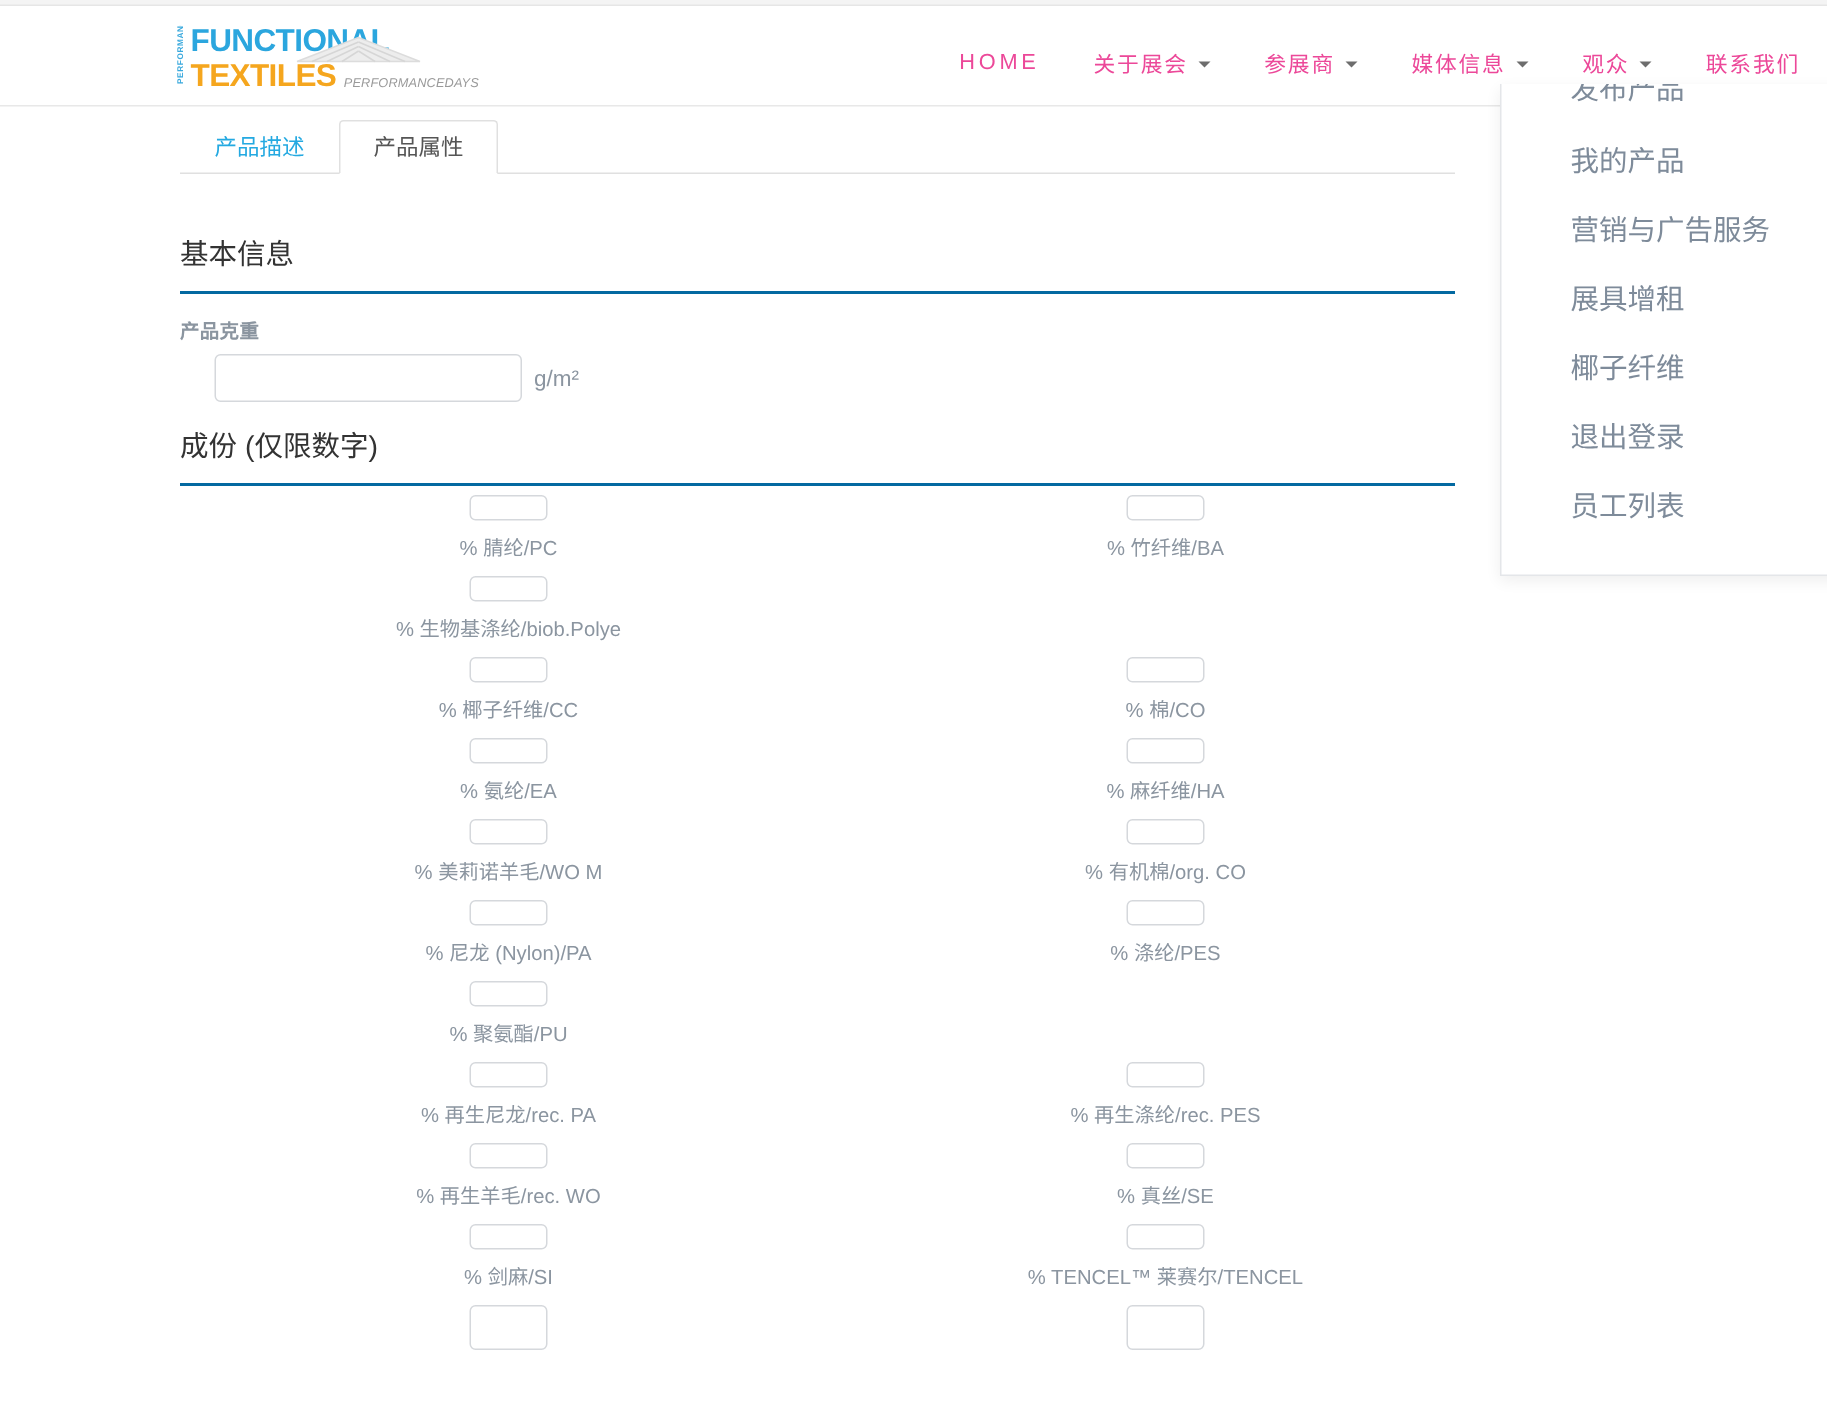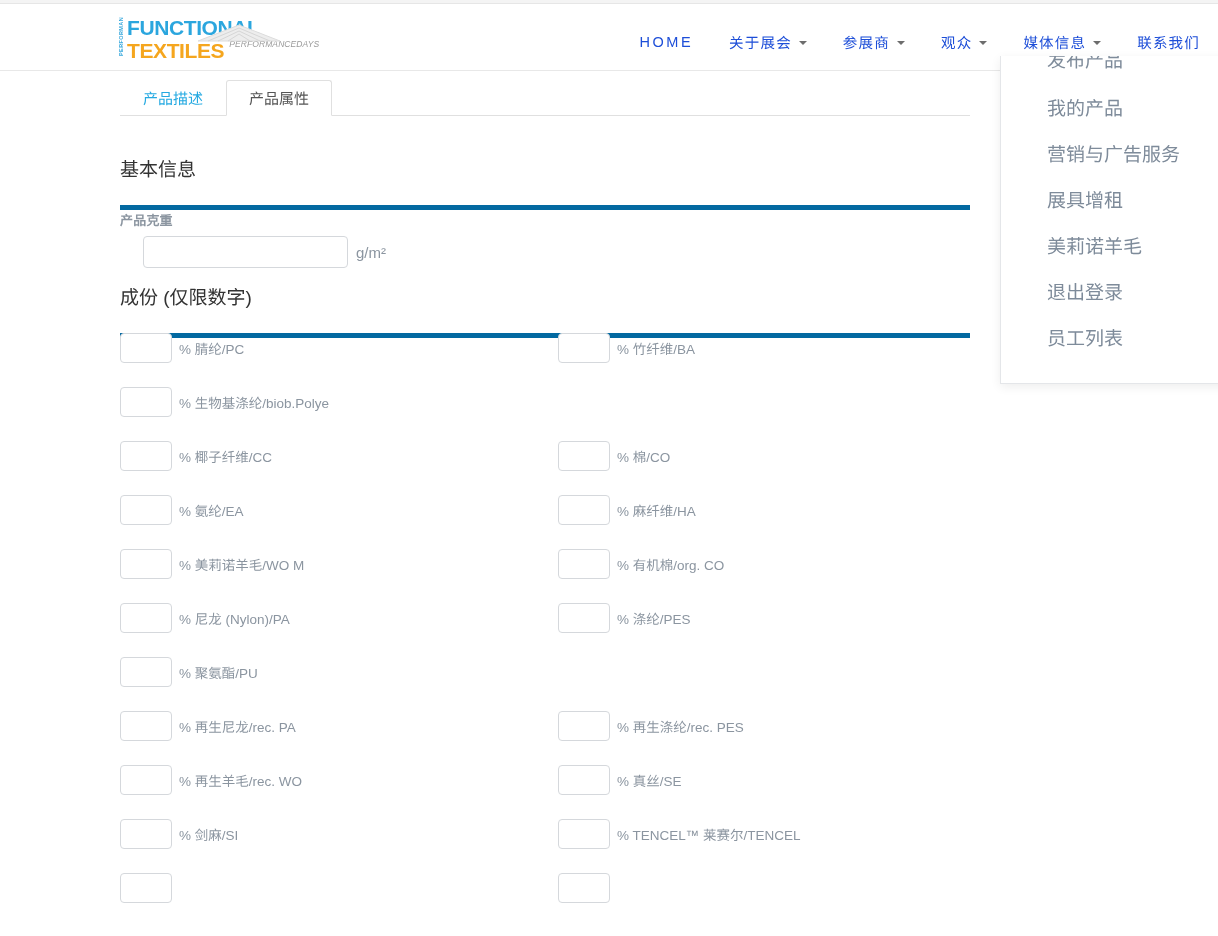--- a/index.html
+++ b/index.html
@@ -37,21 +37,21 @@
     writing-mode: vertical-rl; transform: rotate(180deg);
     line-height: 7px; font-weight: bold; height: 40px;
     margin-right: 2px; padding-top: 1px;
     white-space: nowrap; overflow: hidden;
   }
   .logo-text { display: flex; flex-direction: column; line-height: 1; }
   .logo-line1 {
     color: #2ba6de; font-weight: bold; font-size: 21px;
     letter-spacing: -0.4px; font-family: "Liberation Sans", sans-serif;
   }
-  .logo-line2row { display: flex; margin-top: 2px; }
+  .logo-line2row { display: flex; align-items: flex-end; margin-top: 2px; }
   .logo-line2 {
     color: #f5a61e; font-weight: bold; font-size: 21px;
     letter-spacing: -0.4px; font-family: "Liberation Sans", sans-serif;
   }
   .logo-pd {
     color: #9a9a9a; font-style: italic; font-weight: normal;
     font-size: 8.5px; letter-spacing: 0.1px;
     margin-left: 5px; margin-bottom: 2px; position: relative;
   }
   .logo-roof {
@@ -61,21 +61,21 @@
   .logo-roof svg { display: block; }
 
   
   .main-nav {
     position: absolute; right: 0px; top: 4px; height: 67px;
     display: flex; align-items: center; gap: 0px;
   }
   .nav-item {
     display: flex; align-items: center; gap: 7px;
     padding: 0 18px; height: 67px;
-    color: #1d4ed8; font-size: 14.5px; letter-spacing: 1.2px;
+    color: #ec4899; font-size: 14.5px; letter-spacing: 1.2px;
     cursor: pointer; white-space: nowrap;
   }
   .nav-item.latin { letter-spacing: 2.5px; }
   .caret {
     width: 0; height: 0; display: inline-block;
     border-left: 4px solid transparent;
     border-right: 4px solid transparent;
     border-top: 4.5px solid #6d6d6d;
     position: relative; top: 1px;
   }
@@ -127,22 +127,22 @@
   .tab.active {
     color: #555555; background: #ffffff;
     border: 1px solid #e0e0e0; border-bottom-color: #ffffff;
   }
 
   
   .section-head {
     position: absolute; left: 120px;
     width: 850px;
     font-size: 19px; color: #333333;
-    padding-bottom: 24px;
-    border-bottom: 5px solid #0369a1;
+    padding-bottom: 12px;
+    border-bottom: 2px solid #0369a1;
     font-weight: normal;
   }
   #sec-basic { top: 82px; }
   #sec-comp  { top: 210px; }
 
   
   .weight-block { position: absolute; left: 120px; top: 138px; width: 500px; }
   .field-label {
     font-size: 13px; color: #8b95a0; font-weight: bold;
     margin-bottom: 7px; letter-spacing: 0.2px;
@@ -164,20 +164,21 @@
   }
   .comp-row {
     display: flex;
     height: 54px;
     align-items: flex-start;
   }
   .comp-cell {
     width: 438px;
     display: flex; align-items: center; gap: 7px;
     height: 36px;
+    flex-direction: column;
   }
   .comp-input {
     width: 52px; height: 30px;
     border: 1px solid #d5d8dc; border-radius: 4px;
     background: #fff; outline: none;
     font-size: 13px; padding: 0 5px; color: #555;
   }
   .comp-label {
     font-size: 13.5px; color: #8b95a0; white-space: nowrap;
   }
@@ -224,25 +225,25 @@
       </div>
       <div class="nav-item">
         <span>关于展会</span>
         <span class="caret"></span>
       </div>
       <div class="nav-item">
         <span>参展商</span>
         <span class="caret"></span>
       </div>
       <div class="nav-item">
+        <span>媒体信息</span>
+        <span class="caret"></span>
+      </div>
+      <div class="nav-item">
         <span>观众</span>
-        <span class="caret"></span>
-      </div>
-      <div class="nav-item">
-        <span>媒体信息</span>
         <span class="caret"></span>
       </div>
       <div class="nav-item">
         <span>联系我们</span>
       </div>
     </div>
   </div>
 
   <div class="dropdown-panel">
     <div class="dd-item clipped">
@@ -251,21 +252,21 @@
     <div class="dd-item">
       <span>我的产品</span>
     </div>
     <div class="dd-item">
       <span>营销与广告服务</span>
     </div>
     <div class="dd-item">
       <span>展具增租</span>
     </div>
     <div class="dd-item">
-      <span>美莉诺羊毛</span>
+      <span>椰子纤维</span>
     </div>
     <div class="dd-item">
       <span>退出登录</span>
     </div>
     <div class="dd-item">
       <span>员工列表</span>
     </div>
   </div>
 
   <div class="content">

